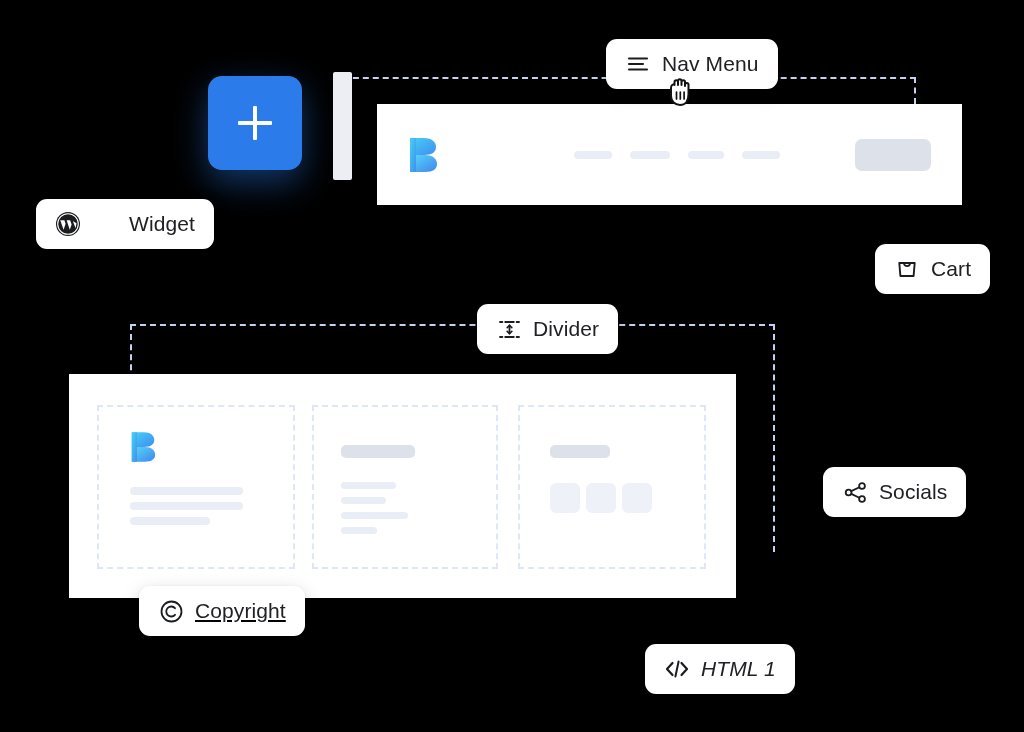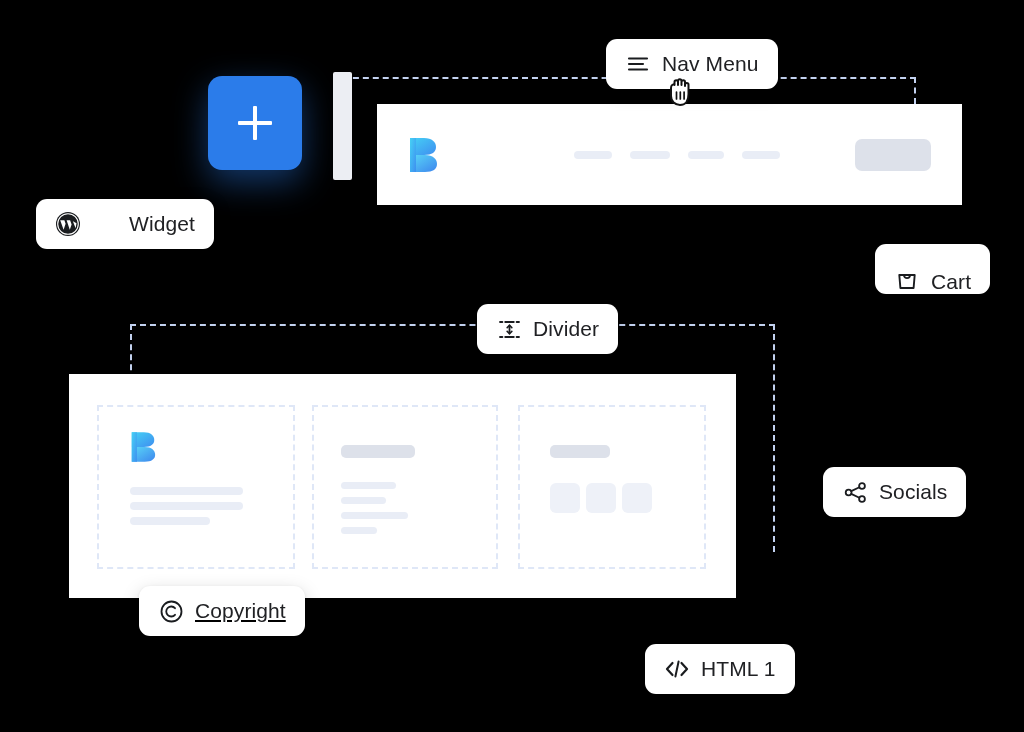--- a/index.html
+++ b/index.html
@@ -221,21 +221,21 @@
         <circle cx="13" cy="13" r="12" fill="#1a1c1f"></circle>
         <circle cx="13" cy="13" r="10.3" fill="none" stroke="#ffffff" stroke-width="1.1"></circle>
         <path d="M5.2 9.2 L8.6 18.8 L10.6 12.8 L9.4 9.2 Z
                  M11.6 9.2 L14.8 18.8 L16.6 13.4 L15.1 9.2 Z
                  M17.9 10.2 L20.6 17.2 L21.5 12.3 Z" fill="#ffffff"></path>
       </svg>
     </span>
     <span class="pill-text">Widget</span>
   </div>
 
-  <div class="label-pill" style="left:875px; top:244px;align-items:flex-end;">
+  <div class="label-pill" style="left:875px; top:244px;">
     <span class="pill-icon">
       <svg width="24" height="24" viewBox="0 0 24 24" fill="none" stroke="#1a1c1f" stroke-width="1.9" stroke-linejoin="round">
         <path d="M4.3 6 H19.7 L18.6 19 H5.4 Z"></path>
         <path d="M9 6 C9 10.2 15 10.2 15 6" stroke-linecap="round"></path>
       </svg>
     </span>
     <span class="pill-text">Cart</span>
   </div>
 
   <div class="label-pill" style="left:823px; top:467px;">
@@ -271,21 +271,21 @@
   <div class="label-pill" style="left:139px; top:586px;text-decoration:underline;">
     <span class="pill-icon">
       <svg width="25" height="25" viewBox="0 0 25 25" fill="none" stroke="#1a1c1f" stroke-width="1.8">
         <circle cx="12.5" cy="12.5" r="10"></circle>
         <path d="M16 9.2 A5 5 0 1 0 16 15.8" stroke-linecap="round"></path>
       </svg>
     </span>
     <span class="pill-text">Copyright</span>
   </div>
 
-  <div class="label-pill" style="left:645px; top:644px;">
+  <div class="label-pill" style="left:645px; top:644px;font-style:italic;">
     <span class="pill-icon">
       <svg width="26" height="24" viewBox="0 0 26 24" fill="none" stroke="#1a1c1f" stroke-width="2.2" stroke-linecap="round" stroke-linejoin="round">
         <polyline points="8.5,6 3,12 8.5,18"></polyline>
         <polyline points="17.5,6 23,12 17.5,18"></polyline>
         <line x1="14.6" y1="4.5" x2="11.4" y2="19.5" stroke-width="2"></line>
       </svg>
     </span>
     <span class="pill-text">HTML 1</span>
   </div>
 

